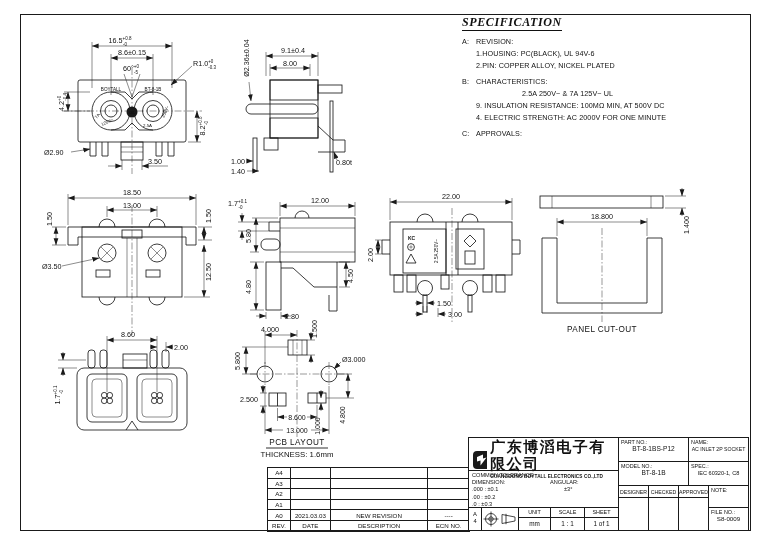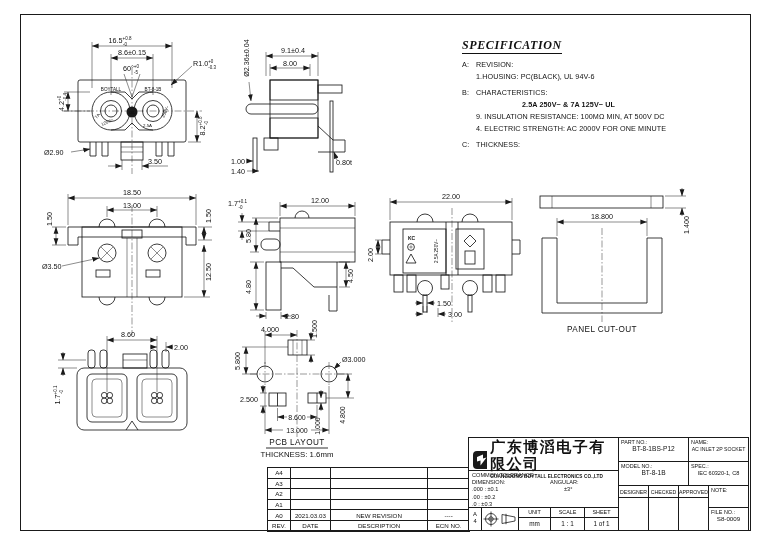--- a/index.html
+++ b/index.html
@@ -7,27 +7,27 @@
          font-family:"Liberation Sans",sans-serif;color:#111;}
   #frame{position:absolute;left:20px;top:14px;width:729px;height:515px;border:1.6px solid #1a1a1a;}
   svg text{font-family:"Liberation Sans",sans-serif;fill:#111;}
   .s{stroke:#1a1a1a;stroke-width:.85;fill:none;}
   .t{stroke:#1a1a1a;stroke-width:.5;fill:none;}
   .cl{stroke:#1a1a1a;stroke-width:.45;fill:none;stroke-dasharray:7 2 1.5 2;}
   .dt{font-size:7.2px;}
   .dts{font-size:4.5px;}
   .cap{font-size:8.2px;letter-spacing:.4px;}
   
-  .spec{position:absolute;left:462px;top:40px;width:284px;font-size:7.2px;line-height:11.9px;letter-spacing:.1px;}
+  .spec{position:absolute;left:462px;top:17px;width:284px;font-size:7.2px;line-height:11.9px;letter-spacing:.1px;}
   .spec-title{display:inline-block;font-family:"Liberation Serif",serif;font-style:italic;font-weight:bold;
               font-size:12px;letter-spacing:.6px;border-bottom:1.4px solid #111;padding-bottom:1px;margin-bottom:5px;}
   .spec-row{display:flex;}
   .spec-row .lb{width:14px;flex:none;}
   .ind{margin-left:14px;}
-  .ind2{margin-left:60px;font-weight:bold;}
+  .ind2{margin-left:60px;}
   .gap{margin-top:4.5px;}
   
   table.rev{position:absolute;left:267px;top:467px;width:203px;height:62px;border-collapse:collapse;font-size:6.2px;}
   table.rev td{border:.9px solid #1a1a1a;text-align:center;padding:0;height:9.6px;line-height:9px;}
   
   .tb{position:absolute;left:468px;top:437px;width:279px;height:92px;border:1.3px solid #1a1a1a;background:#fff;}
   .tb .cell{position:absolute;border-color:#1a1a1a;border-style:solid;border-width:0;box-sizing:border-box;}
   .br{border-right-width:.9px!important;} .bb{border-bottom-width:.9px!important;}
   .lab6{font-size:5.4px;} .val7{font-size:6.6px;} 
   .logo-row{display:flex;align-items:center;gap:3px;padding:2px 2px 0 3px;}
@@ -375,30 +375,31 @@
     </g>
   </svg>
 
   <div class="spec">
     <span class="spec-title">SPECIFICATION</span>
     <div class="spec-row">
         <span class="lb">A:</span>
         <span>REVISION:</span>
       </div>
     <div class="ind">1.HOUSING:  PC(BLACK), UL 94V-6</div>
+    <div class="ind">2.PIN:  COPPER ALLOY, NICKEL PLATED</div>
     <div class="spec-row gap">
         <span class="lb">B:</span>
         <span>CHARACTERISTICS:</span>
       </div>
     <div class="ind2">2.5A 250V~ &amp; 7A 125V~  UL</div>
     <div class="ind">9. INSULATION RESISTANCE:  100MΩ MIN, AT 500V DC</div>
     <div class="ind">4. ELECTRIC STRENGTH:  AC 2000V FOR ONE MINUTE</div>
     <div class="spec-row gap">
         <span class="lb">C:</span>
-        <span>THICKNESS:</span>
+        <span>APPROVALS:</span>
       </div>
   </div>
 
   <table class="rev">
     <colgroup>
         <col style="width:23px">
         <col style="width:40px">
         <col style="width:98px">
         <col style="width:42px">
       </colgroup>

